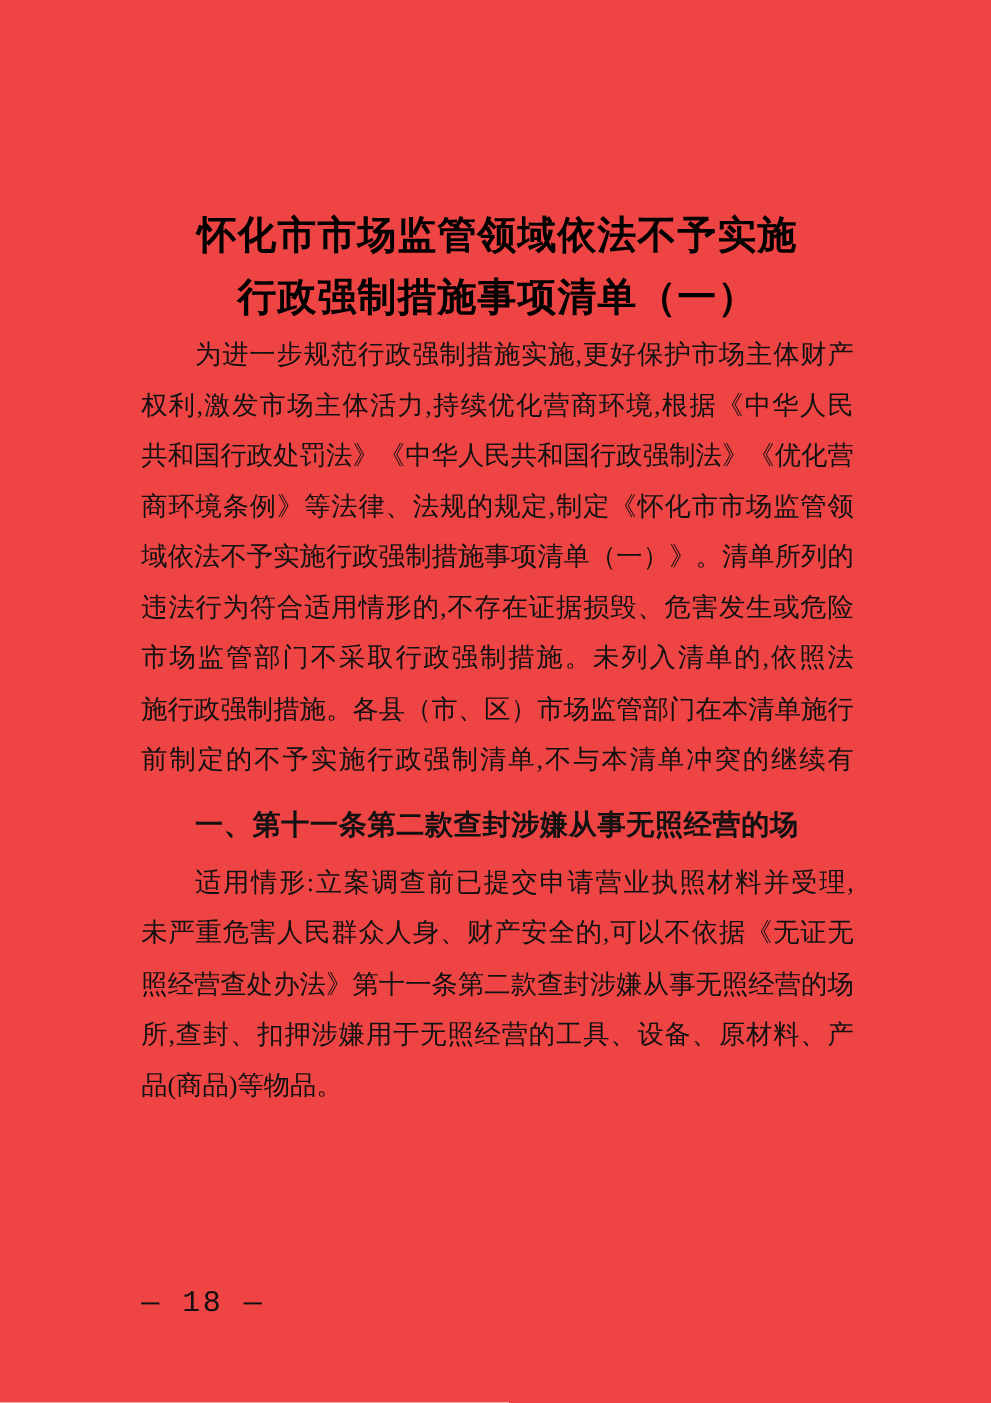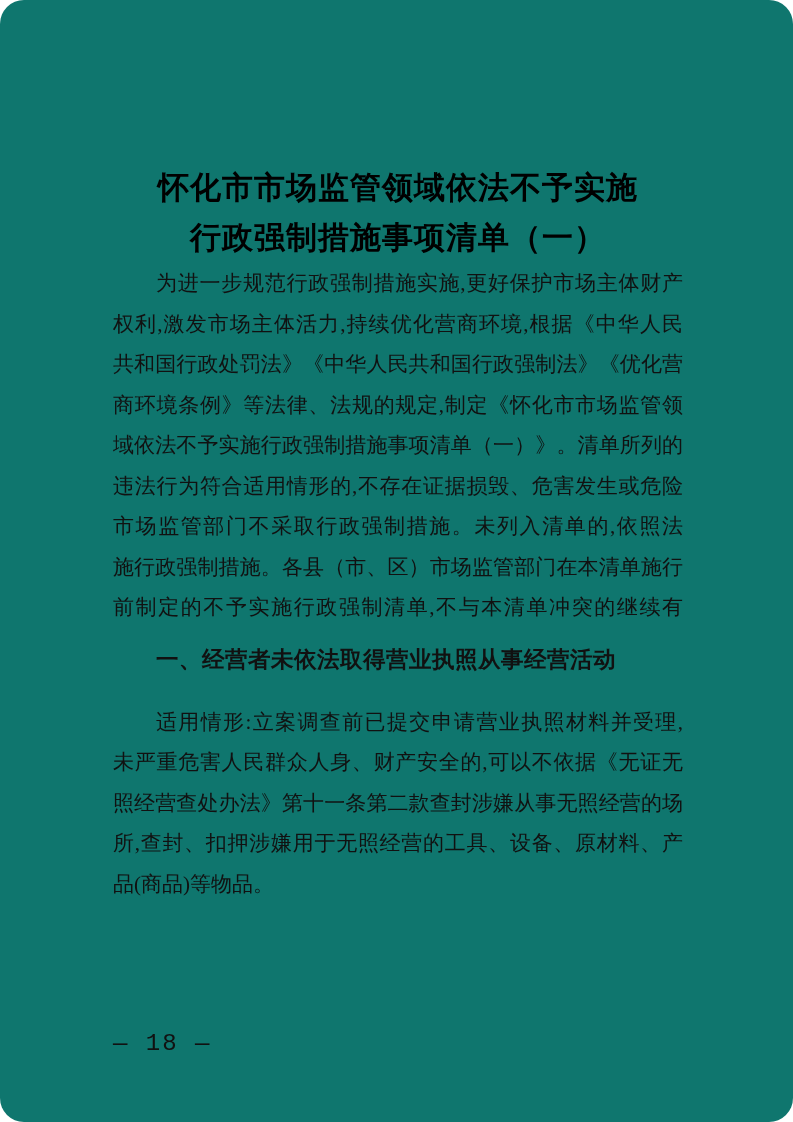--- a/index.html
+++ b/index.html
@@ -4,24 +4,23 @@
 <style>
   html, body {
     margin: 0;
     padding: 0;
     background: #ffffff;
   }
   .page {
     position: relative;
     width: 793px;
     height: 1122px;
-    background: #0f766e;
+    background: #ef4444;
     color: #000000;
     overflow: hidden;
-    border-radius: 24px;
   }
   .content {
     position: absolute;
     left: 113px;
     top: 0;
     width: 570px;
   }
   .doc-title {
     margin-top: 163px;
     text-align: center;
@@ -56,21 +55,21 @@
     margin-top: 12px;
     margin-left: 43px;
     font-family: "Liberation Sans", "DejaVu Sans", sans-serif;
     font-weight: bold;
     font-size: 22.5px;
     line-height: 40px;
     color: #111111;
     letter-spacing: 0.5px;
   }
   .second-par {
-    margin-top: 22px;
+    margin-top: 6px;
   }
   .footer-pagenum {
     position: absolute;
     left: 113px;
     top: 1030px;
     font-family: Liberation Mono, monospace;
     font-size: 24px;
     line-height: 28px;
     color: #111111;
     letter-spacing: 2px;
@@ -92,21 +91,21 @@
       <div class="bline">权利,激发市场主体活力,持续优化营商环境,根据《中华人民</div>
       <div class="bline">共和国行政处罚法》《中华人民共和国行政强制法》《优化营</div>
       <div class="bline">商环境条例》等法律、法规的规定,制定《怀化市市场监管领</div>
       <div class="bline">域依法不予实施行政强制措施事项清单（一）》。清单所列的</div>
       <div class="bline">违法行为符合适用情形的,不存在证据损毁、危害发生或危险</div>
       <div class="bline">市场监管部门不采取行政强制措施。未列入清单的,依照法律、</div>
       <div class="bline">施行政强制措施。各县（市、区）市场监管部门在本清单施行</div>
       <div class="bline">前制定的不予实施行政强制清单,不与本清单冲突的继续有效。</div>
     </div>
 
-    <div class="section-heading">一、经营者未依法取得营业执照从事经营活动</div>
+    <div class="section-heading">一、第十一条第二款查封涉嫌从事无照经营的场</div>
 
     <div class="body-par second-par">
       <div class="bline indent">适用情形:立案调查前已提交申请营业执照材料并受理,</div>
       <div class="bline">未严重危害人民群众人身、财产安全的,可以不依据《无证无</div>
       <div class="bline">照经营查处办法》第十一条第二款查封涉嫌从事无照经营的场</div>
       <div class="bline">所,查封、扣押涉嫌用于无照经营的工具、设备、原材料、产</div>
       <div class="bline noju">品(商品)等物品。</div>
     </div>
 
   </div>

